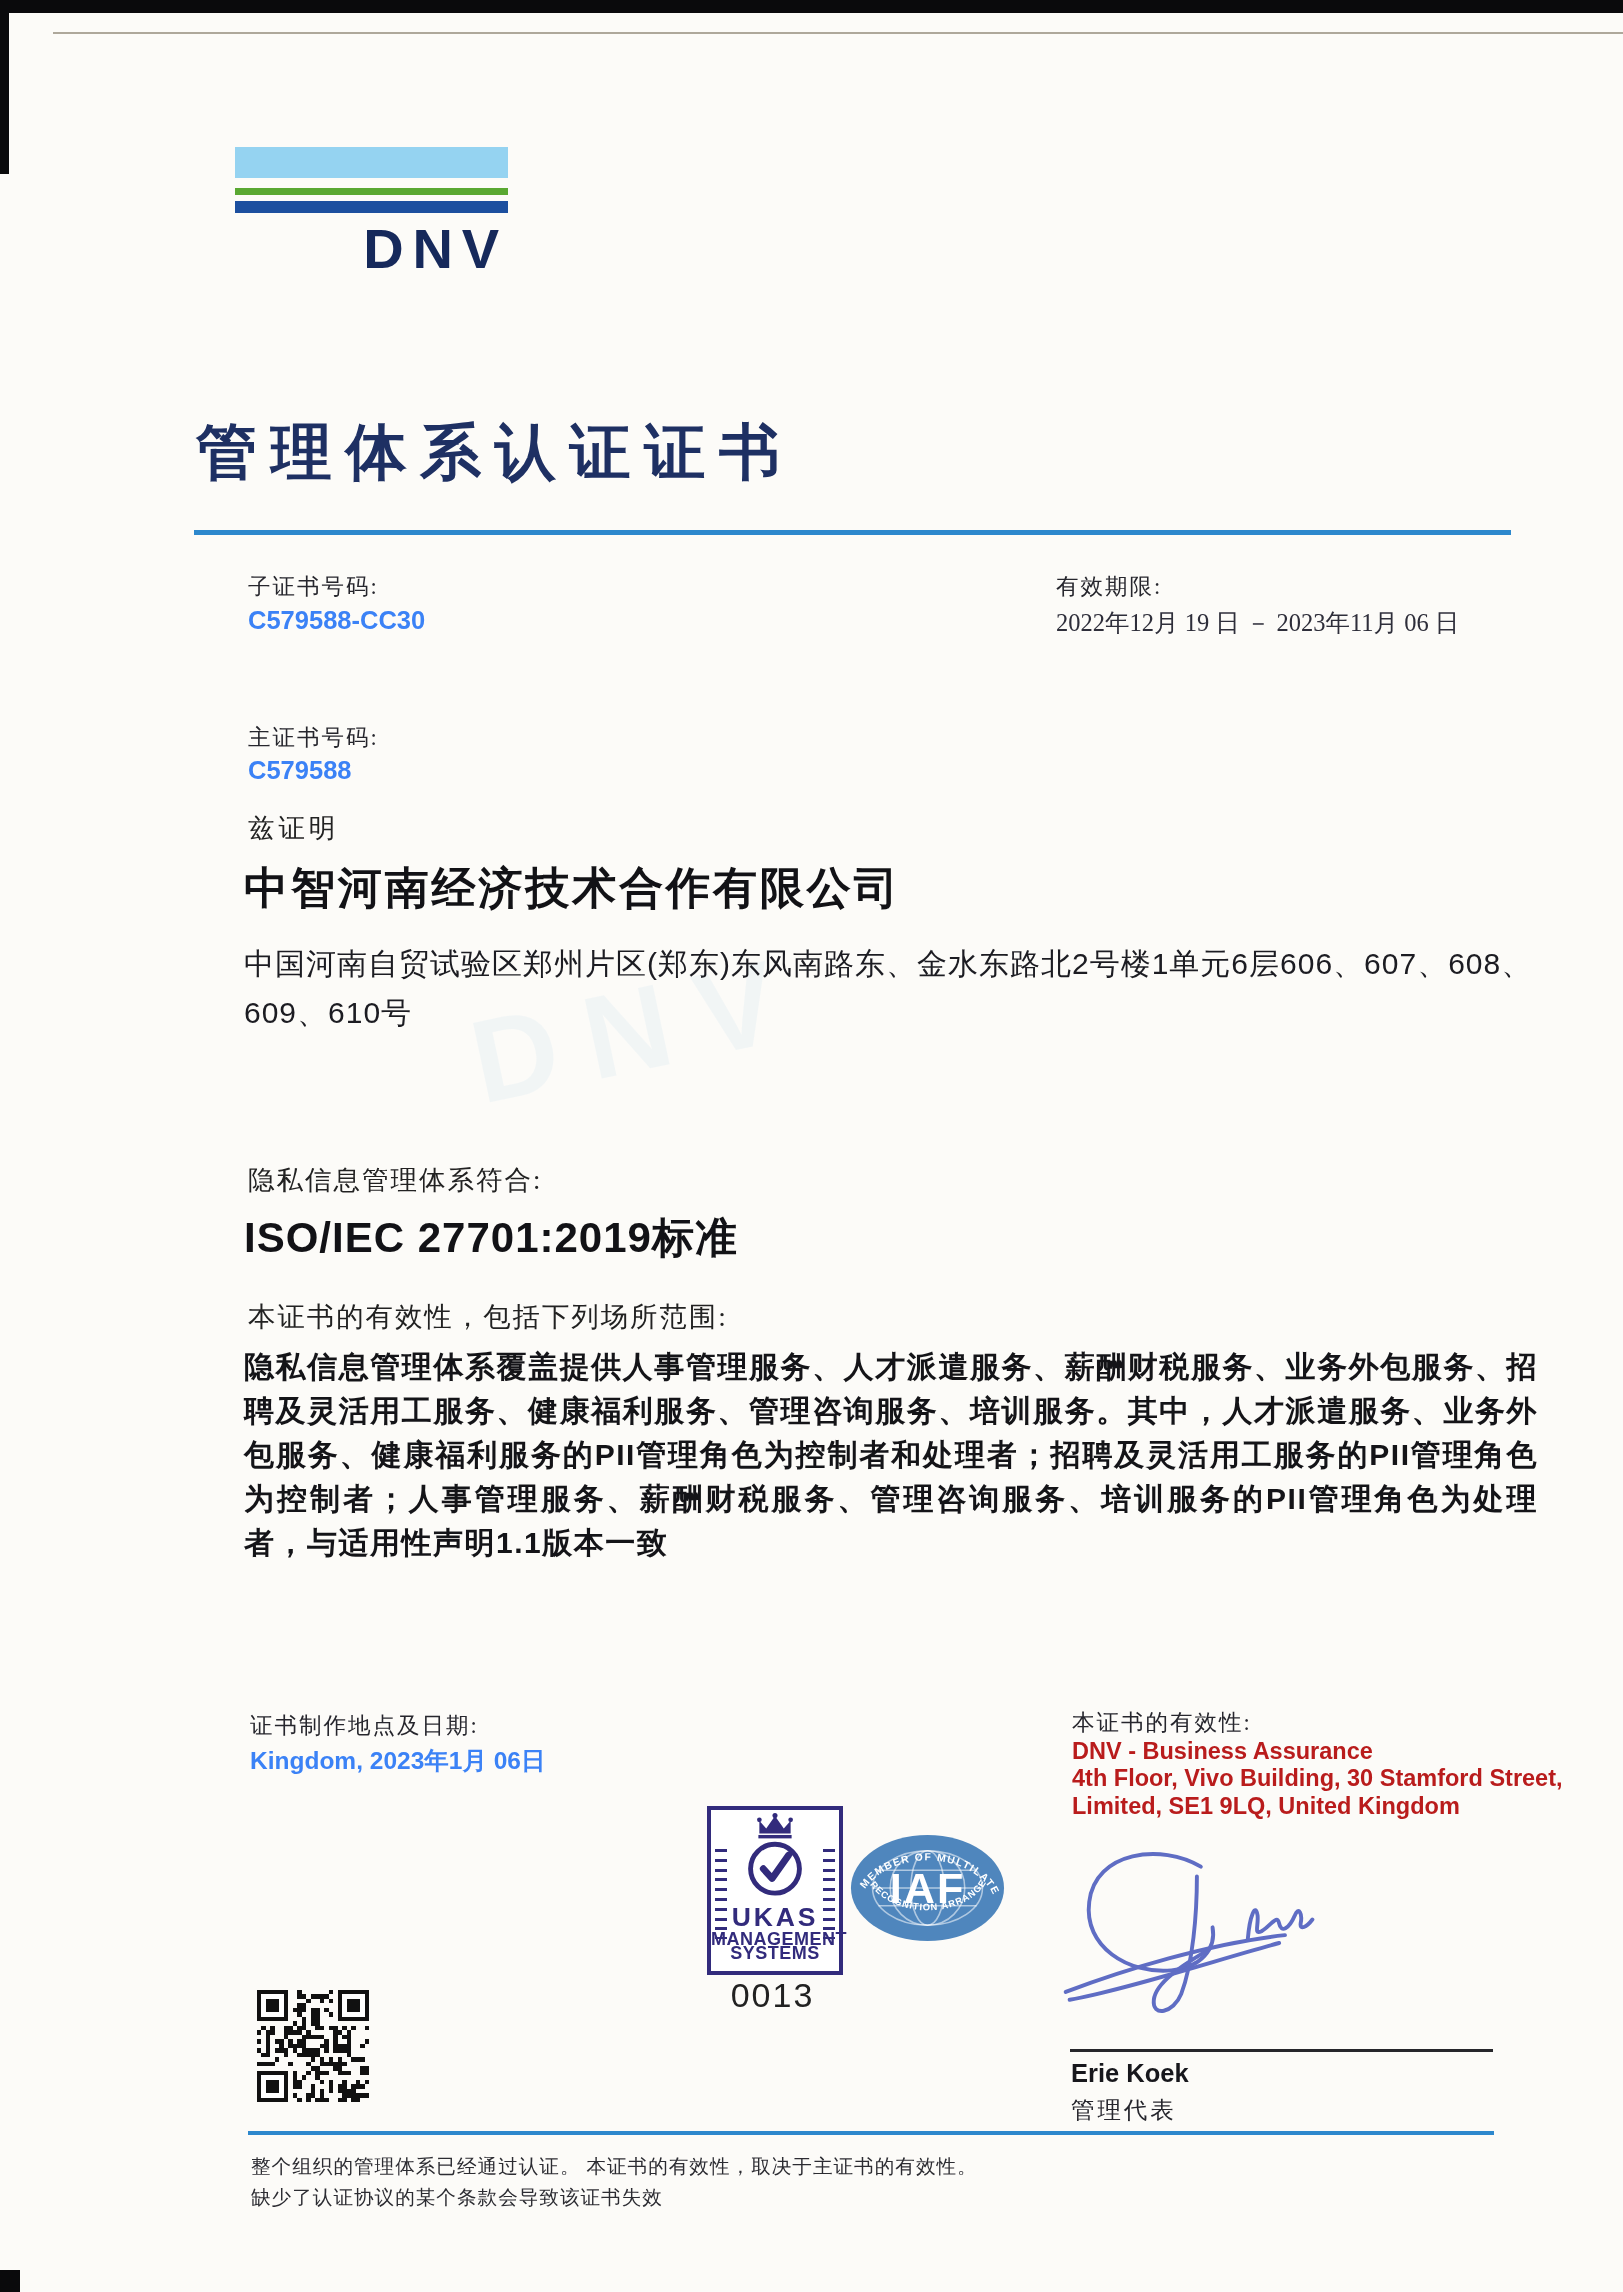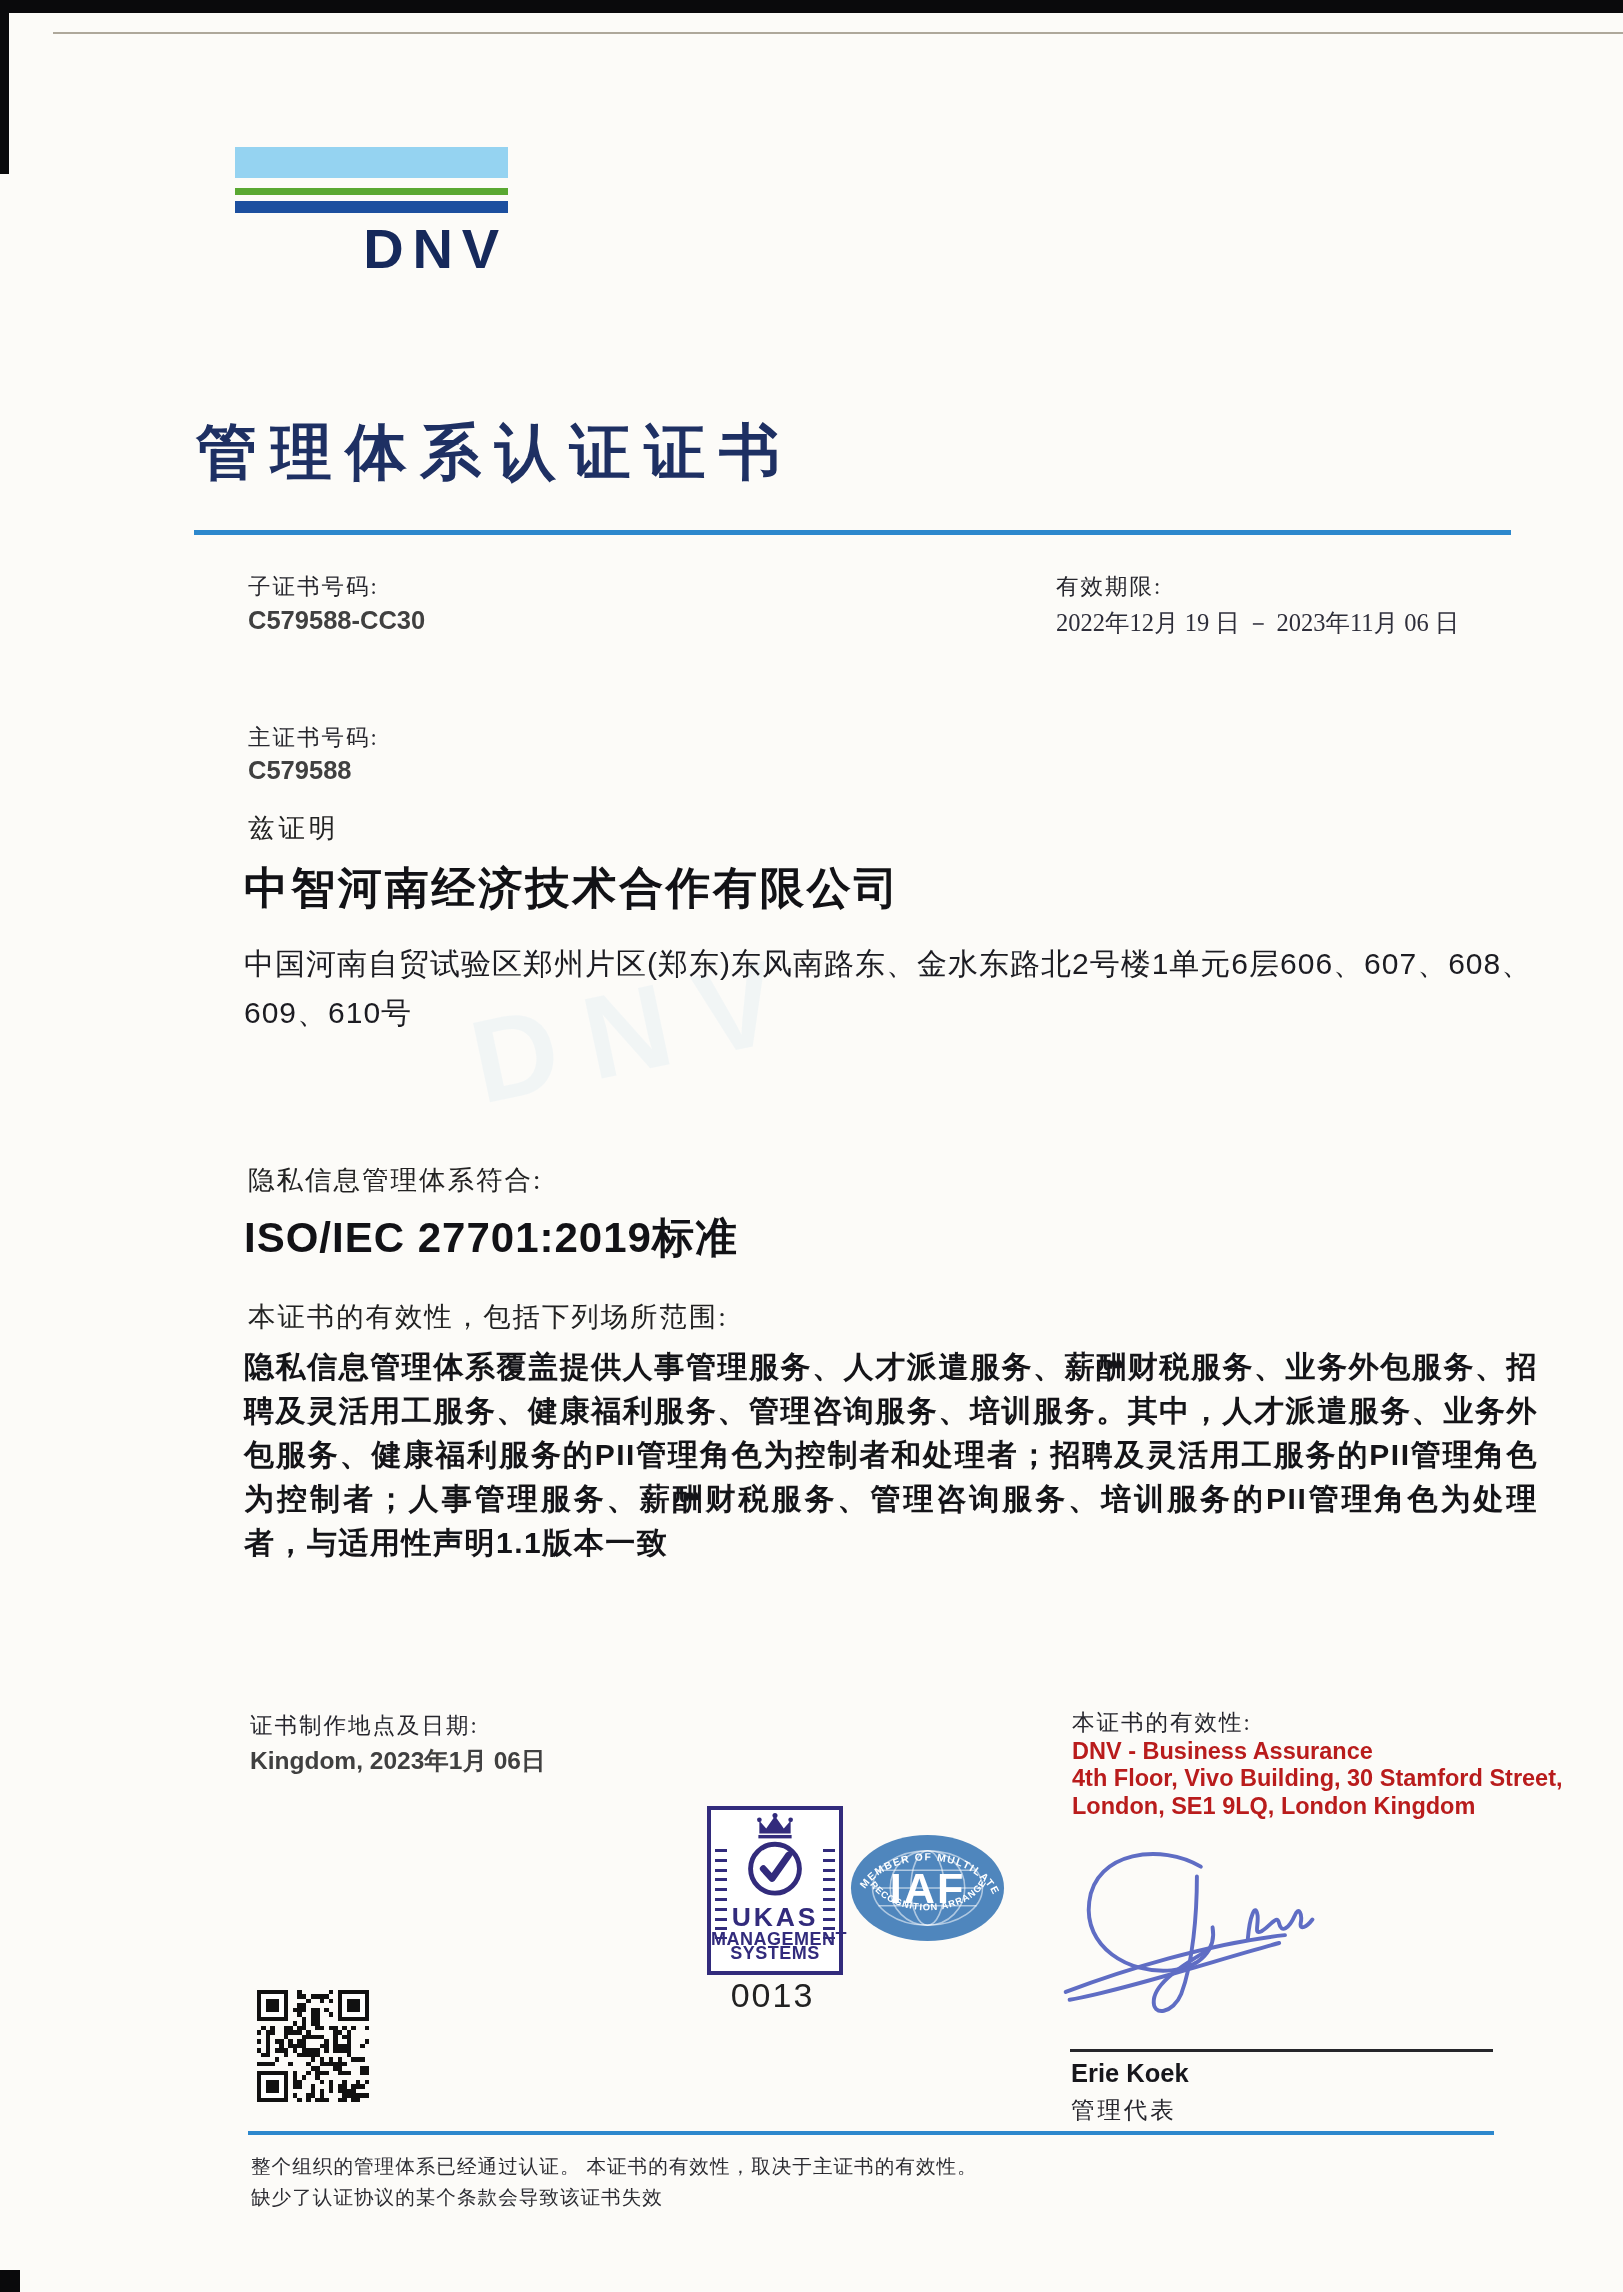--- a/index.html
+++ b/index.html
@@ -30,21 +30,21 @@
   }
   
   .doc-title{
     position:absolute;left:196px;top:412px;
     font-family:"Liberation Serif","DejaVu Serif",serif;
     font-size:61px;color:#1e3063;letter-spacing:13.7px;font-weight:600;
   }
   .title-rule{position:absolute;left:194px;top:530px;width:1317px;height:4.9px;background:#2d88cd;}
   .kai{font-family:"Liberation Serif","DejaVu Serif",serif;}
   .label{font-size:22.5px;color:#26262d;letter-spacing:2px;}
-  .value{font-size:25.5px;font-weight:bold;color:#404040;}
+  .value{font-size:25.5px;font-weight:bold;color:#3b82f6;}
   
   .pos{position:absolute;}
   .company-name{font-size:44px;font-weight:bold;color:#121216;letter-spacing:2.9px;}
   .company-addr{
     width:1289px;font-size:30px;color:#1c1c22;line-height:49px;letter-spacing:1px;
     font-family:Liberation Sans, sans-serif;
   }
   .standard-name{font-size:42px;font-weight:bold;color:#121216;letter-spacing:1px;}
   .scope-text{
     width:1294px;font-size:30px;font-weight:bold;color:#141418;
@@ -125,21 +125,21 @@
 
   <div class="pos kai" style="left:248px;top:1299px;font-size:27.4px;letter-spacing:2px;color:#222;">本证书的有效性，包括下列场所范围:</div>
   <div class="pos scope-text" style="left:244px;top:1345px;">隐私信息管理体系覆盖提供人事管理服务、人才派遣服务、薪酬财税服务、业务外包服务、招聘及灵活用工服务、健康福利服务、管理咨询服务、培训服务。其中，人才派遣服务、业务外包服务、健康福利服务的PII管理角色为控制者和处理者；招聘及灵活用工服务的PII管理角色为控制者；人事管理服务、薪酬财税服务、管理咨询服务、培训服务的PII管理角色为处理者，与适用性声明1.1版本一致</div>
 
   <div class="pos kai label" style="left:250px;top:1710px;">证书制作地点及日期:</div>
   <div class="pos value" style="left:250px;top:1744px;font-size:24.5px;">Kingdom,  2023年1月 06日</div>
 
   <div class="pos kai label" style="left:1072px;top:1707px;">本证书的有效性:</div>
   <div class="pos issuer-line" style="left:1072px;top:1738px;">DNV - Business Assurance</div>
   <div class="pos issuer-line" style="left:1072px;top:1765px;">4th Floor, Vivo Building, 30 Stamford Street,</div>
-  <div class="pos issuer-line" style="left:1072px;top:1793px;">London, SE1 9LQ, London Kingdom</div>
+  <div class="pos issuer-line" style="left:1072px;top:1793px;">Limited, SE1 9LQ, United Kingdom</div>
 
   <div class="ukas-box">
     <div class="ukas-ticks-l"></div>
     <div class="ukas-ticks-r"></div>
     <svg width="122" height="86" viewBox="0 0 124 88" style="margin-top:2px;">
       <g fill="#322b7c">
         <path d="M46 22 L46 9 L53 17 L62 4 L71 17 L78 9 L78 22 Z"></path>
         <circle cx="46" cy="8" r="2.4"></circle>
           <circle cx="62" cy="3.5" r="2.6"></circle>
           <circle cx="78" cy="8" r="2.4"></circle>

